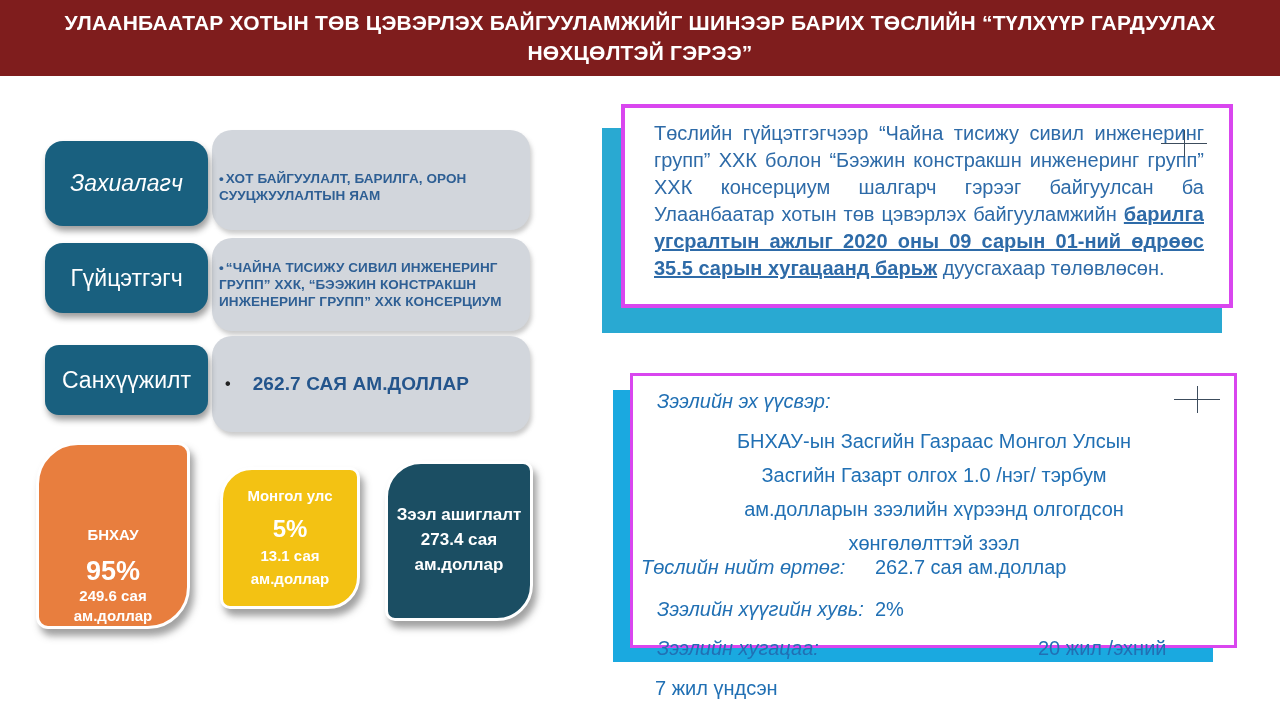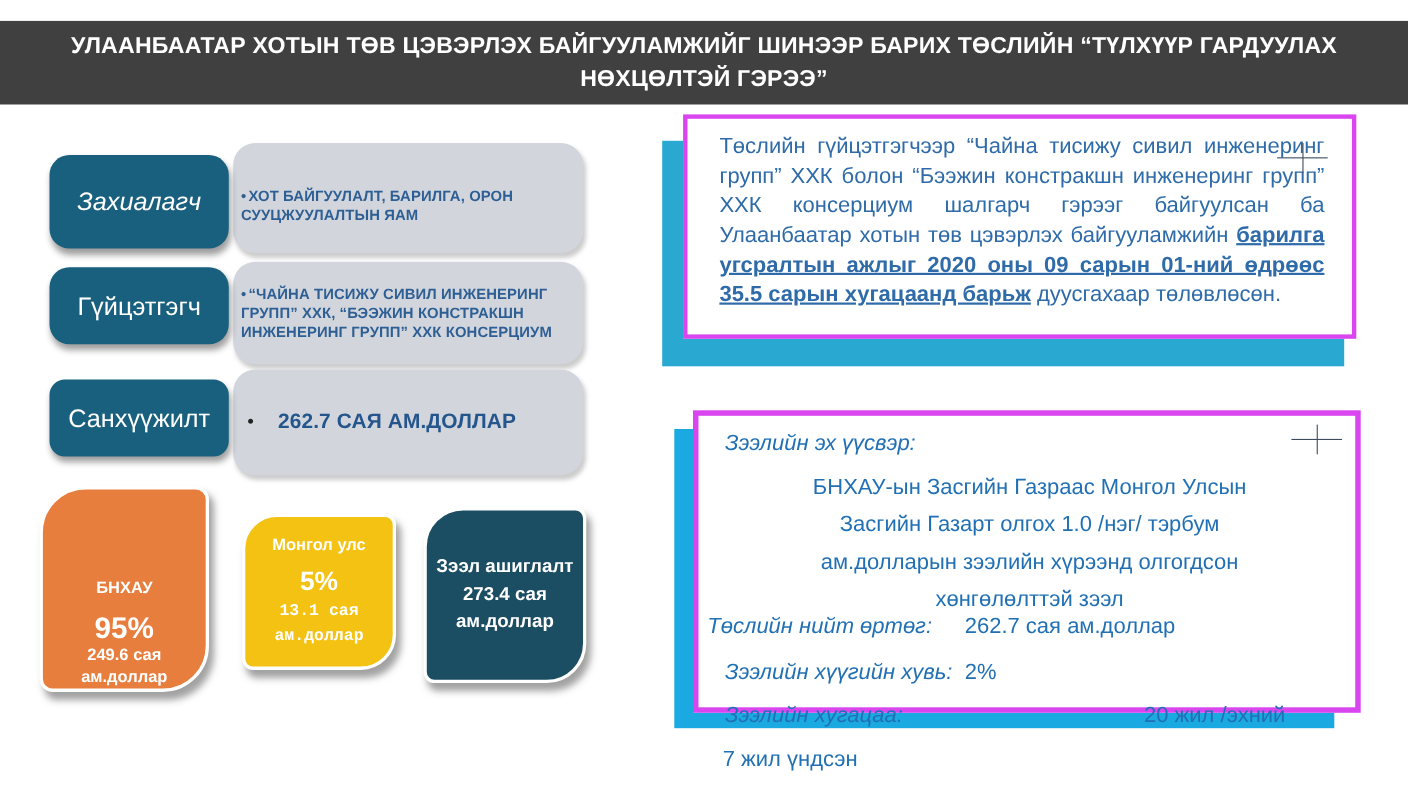--- a/index.html
+++ b/index.html
@@ -2,22 +2,22 @@
 <html><head>
 <meta charset="utf-8">
 <style>
   html,body{margin:0;padding:0;background:#e9e9e9;}
   .slide{
     position:relative;width:1280px;height:720px;background:#ffffff;
     font-family:"Liberation Sans",sans-serif;overflow:hidden;margin:0 auto;
   }
   
   .titlebar{
-    position:absolute;left:0;top:0;width:1280px;height:76px;background:#404040;
-    display:flex;align-items:center;justify-content:center;margin-top:19px;
+    position:absolute;left:0;top:0;width:1280px;height:76px;background:#7f1d1d;
+    display:flex;align-items:center;justify-content:center;
   }
   .titlebar .title{
     color:#ffffff;font-weight:bold;font-size:21px;line-height:30px;
     text-align:center;max-width:1180px;letter-spacing:.2px;
   }
   
   .gbox{
     position:absolute;background:#D2D6DC;border-radius:20px;
     box-shadow:2px 4px 4px rgba(110,110,110,.35);z-index:1;
     display:flex;align-items:center;box-sizing:border-box;
@@ -44,39 +44,39 @@
     border:3px solid #ffffff;box-shadow:4px 7px 7px rgba(70,70,70,.5);box-sizing:border-box;
   }
   #card1{left:36px;top:442px;width:154px;height:187px;border-radius:42px 12px 42px 12px;justify-content:flex-end;}
   #card2{left:220px;top:467px;width:140px;height:142px;border-radius:32px 10px 32px 10px;}
   #card3{left:385px;top:461px;width:148px;height:160px;border-radius:36px 10px 36px 10px;}
   .card .t{font-size:15px;}
   .card .p{font-size:27px;margin-top:15px;line-height:26px;}
   .card .p:empty{margin:0;}
   .card .a{font-size:15px;line-height:20px;max-width:112px;margin-top:2px;}
   #card2 .p{font-size:24px;margin-top:12px;}
-  #card2 .a{line-height:23px;font-family:Liberation Mono, monospace;}
+  #card2 .a{line-height:23px;}
   #card3 .t{font-size:17px;}
   #card3 .a{font-size:17px;line-height:25px;max-width:126px;}
   
   #infoShadow{position:absolute;left:602px;top:128px;width:620px;height:205px;background:#29A9D2;z-index:0;}
   #infoBox{
     position:absolute;left:621px;top:104px;width:612px;height:204px;background:#ffffff;
     border:4px solid #d946ef;box-sizing:border-box;z-index:1;
   }
   #infoText{
     position:absolute;left:29px;top:12px;right:25px;
     font-size:20px;line-height:27px;text-align:justify;color:#2E6BA8;
   }
   .emph{font-weight:bold;text-decoration:underline;}
   
   #loanShadow{position:absolute;left:613px;top:390px;width:600px;height:272px;background:#1AA9E0;z-index:0;}
   #loanBox{
     position:absolute;left:630px;top:373px;width:607px;height:275px;background:#ffffff;
-    border:5px solid #d946ef;box-sizing:border-box;z-index:1;overflow:visible;
+    border:3px solid #d946ef;box-sizing:border-box;z-index:1;overflow:visible;
   }
   .loanItem{position:absolute;color:#2170B4;font-size:20px;white-space:nowrap;}
   .it{font-style:italic;}
   #loanSrcLabel{left:24px;top:14px;}
   #loanSrcText{
     position:absolute;left:100px;top:48px;width:402px;text-align:center;
     color:#2170B4;font-size:20px;line-height:34px;white-space:normal;
   }
   #loanR1L{left:8px;top:180px;text-align:center;} #loanR1V{left:242px;top:180px;font-style:normal;}
   #loanR2L{left:24px;top:222px;} #loanR2V{left:242px;top:222px;font-style:normal;}

